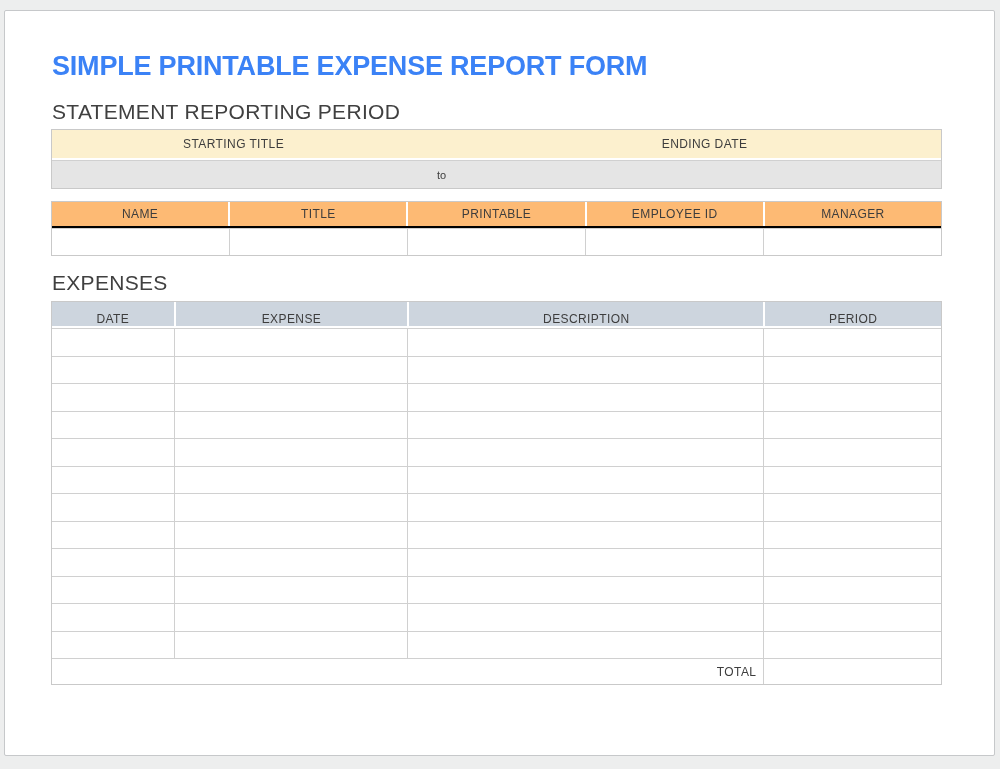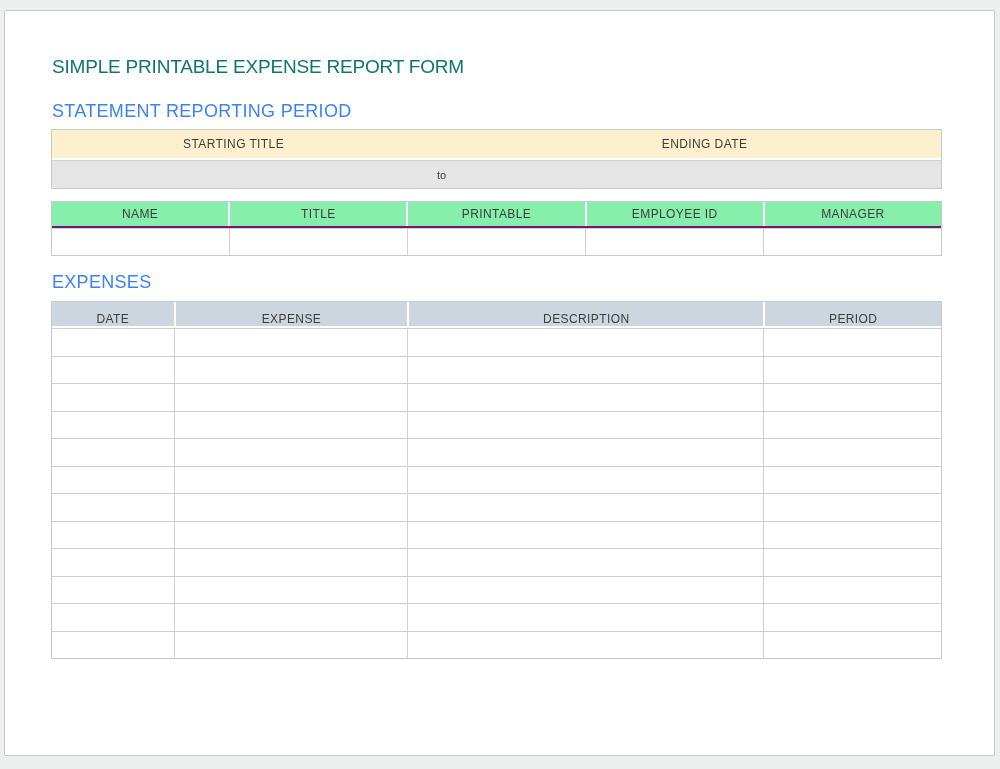--- a/index.html
+++ b/index.html
@@ -3,44 +3,44 @@
 <meta charset="utf-8">
 <style>
   * { box-sizing: border-box; margin: 0; padding: 0; }
   html, body { width: 1000px; height: 769px; background: #EDEEEE; font-family: "Liberation Sans", sans-serif; }
   .page {
     position: absolute; left: 4px; top: 10px; width: 991px; height: 746px;
     background: #ffffff; border: 1px solid #C6C8CA; border-radius: 2px;
   }
   .page-title {
     position: absolute; left: 47px; top: 42px;
-    font-size: 19px; font-weight: 400; color: #0f766e; letter-spacing: -0.2px;
+    font-size: 27px; font-weight: 700; color: #3b82f6; letter-spacing: -0.2px;
     line-height: 27px; white-space: nowrap;
   }
   .section-title {
     position: absolute; left: 47px;
-    font-size: 18px; font-weight: 400; color: #3b82f6; letter-spacing: 0.3px;
+    font-size: 21px; font-weight: 400; color: #404040; letter-spacing: 0.3px;
     line-height: 17px; white-space: nowrap;
   }
   #stmt-title { top: 92px; }
   #exp-title  { top: 263px; }
 
   .tbl { position: absolute; left: 46px; width: 891px; border: 1px solid #C9C9C9; background: #fff; }
 
   
   #tbl-period { top: 118px; }
   .t1-head { display: flex; height: 30px; background: #FCF0CE; border-bottom: 2px solid #ffffff; }
   .t1-head .cell { display: flex; align-items: center; justify-content: center; }
   .t1c1 { width: 364px; } .t1c2 { width: 53px; } .t1c3 { width: 474px; }
   .t1-row { display: flex; height: 28px; border-top: 1px solid #D0D0D0; background: #e5e5e5; }
   .t1-row .cell { display: flex; align-items: center; justify-content: center; }
 
   
   #tbl-employee { top: 190px; }
-  .t2-head { display: flex; height: 26px; background: #86efac; border-bottom: 2px solid #701a75; justify-content: space-between; }
+  .t2-head { display: flex; height: 26px; background: #fdba74; border-bottom: 2px solid #000000; justify-content: space-between; }
   .t2-head .cell { flex: 1; display: flex; align-items: center; justify-content: center; border-left: 2px solid #ffffff; }
   .t2-head .cell:first-child { border-left: none; }
   .t2-row { display: flex; height: 27px; border-top: 1px solid #D0D0D0; background: #fff; }
   .t2-row .cell { flex: 1; border-left: 1px solid #D0D0D0; }
   .t2-row .cell:first-child { border-left: none; }
 
   
   #tbl-expenses { top: 290px; }
   .x-head { display: flex; height: 26px; background: #CDD5DE; border-bottom: 2px solid #ffffff; }
   .x-head .xc { display: flex; align-items: flex-end; justify-content: center; border-left: 2px solid #ffffff; }
@@ -211,15 +211,21 @@
   </div>
 
   <div class="x-row">
     <div class="xc xc1"></div>
     <div class="xc xc2"></div>
     <div class="xc xc3"></div>
     <div class="xc xc4"></div>
   </div>
 </div>
 
+    <div class="x-total">
+      <div class="merged">
+        <span class="hdr-label">TOTAL</span>
+      </div>
+      <div class="amount"></div>
+    </div>
   </div>
 
 </div>
 
 </body></html>

